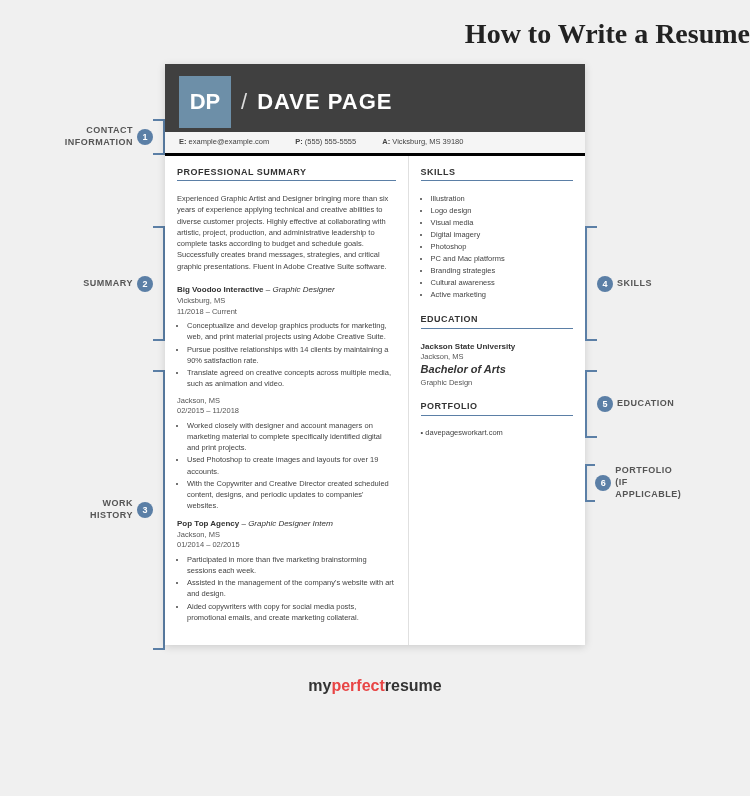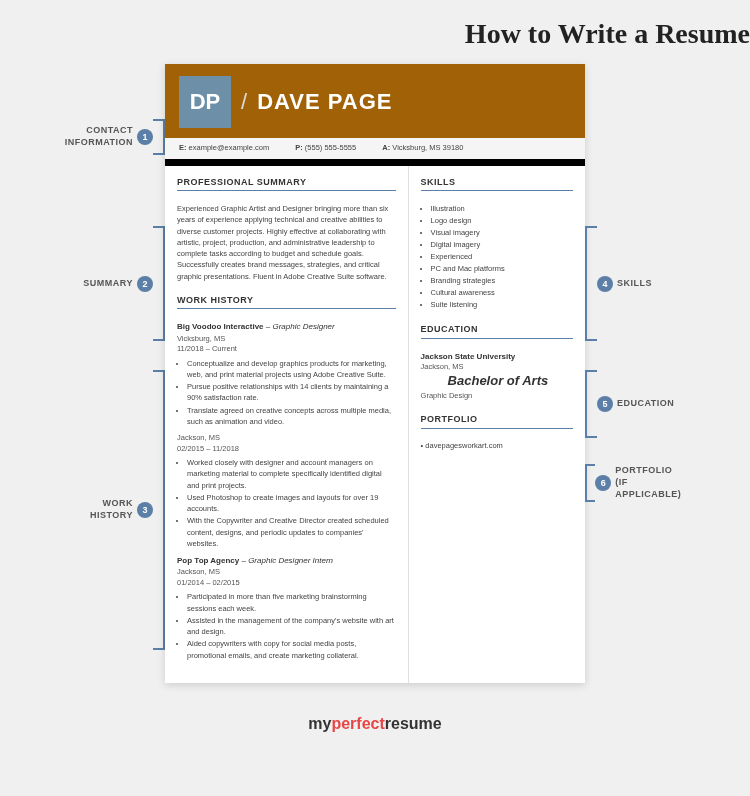--- a/index.html
+++ b/index.html
@@ -74,22 +74,22 @@
       width: 420px;
       flex-shrink: 0;
       box-shadow: 0 2px 8px rgba(0,0,0,0.15);
       font-size: 8px;
       line-height: 1.4;
       position: relative;
     }
 
     
     .resume-header {
-      background: #a16207;
-      padding: 12px 14px 10px;
+      background: #404040;
+      padding: 12px 14px 4px;
       display: flex;
       align-items: center;
     }
 
     .header-initials {
       background: #6d8fa8;
       color: white;
       font-size: 22px;
       font-weight: bold;
       width: 52px;
@@ -114,21 +114,21 @@
       font-weight: bold;
       letter-spacing: 1px;
       text-align: right;
     }
 
     .contact-bar {
       background: #f5f5f5;
       padding: 5px 14px;
       font-size: 7.5px;
       color: #444;
-      border-bottom: 7px solid #000000;
+      border-bottom: 3px solid #000000;
     }
 
     .contact-bar span {
       margin-right: 12px;
     }
 
     
     .resume-body {
       display: flex;
     }
@@ -215,25 +215,24 @@
       font-weight: bold;
       color: #333;
     }
 
     .edu-location {
       font-size: 7.5px;
       color: #555;
     }
 
     .edu-degree {
-      font-size: 13px;
+      font-size: 11px;
       font-weight: bold;
       font-style: italic;
       color: #333;
-      margin-left: 27px;
     }
 
     .edu-field {
       font-size: 7.5px;
       color: #555;
     }
 
     .portfolio-url {
       font-size: 7.5px;
       color: #444;
@@ -353,21 +352,20 @@
     <div class="resume-body">
 
       <div class="resume-left">
 
         <div class="section-block">
           <div class="section-title">PROFESSIONAL SUMMARY</div>
           <p class="section-text">Experienced Graphic Artist and Designer bringing more than six years of experience applying technical and creative abilities to diverse customer projects. Highly effective at collaborating with artistic, project, production, and administrative leadership to complete tasks according to budget and schedule goals. Successfully creates brand messages, strategies, and critical graphic presentations. Fluent in Adobe Creative Suite software.</p>
         </div>
 
         <div class="section-block">
-          <div class="section-title">WORK HISTORY</div>
 
           <div>
             <div class="job-title-line">
               <span>Big Voodoo Interactive</span><em> – </em><em>Graphic Designer</em>
             </div>
             <div class="job-location">Vicksburg, MS</div>
             <div class="job-dates">11/2018 – Current</div>
             <ul class="bullet-list">
               <li>Conceptualize and develop graphics products for marketing, web, and print material projects using Adobe Creative Suite.</li>
               <li>Pursue positive relationships with 14 clients by maintaining a 90% satisfaction rate.</li>
@@ -401,27 +399,27 @@
 
       </div>
 
       <div class="resume-right">
 
         <div class="section-block">
           <div class="section-title">SKILLS</div>
           <ul class="skills-list">
             <li>Illustration</li>
             <li>Logo design</li>
-            <li>Visual imagery</li>
+            <li>Visual media</li>
             <li>Digital imagery</li>
-            <li>Experienced</li>
+            <li>Photoshop</li>
             <li>PC and Mac platforms</li>
             <li>Branding strategies</li>
             <li>Cultural awareness</li>
-            <li>Suite listening</li>
+            <li>Active marketing</li>
           </ul>
         </div>
 
         <div class="section-block">
           <div class="section-title">EDUCATION</div>
           <div class="edu-school">Jackson State University</div>
           <div class="edu-location">Jackson, MS</div>
           <div class="edu-degree">Bachelor of Arts</div>
           <div class="edu-field">Graphic Design</div>
         </div>

